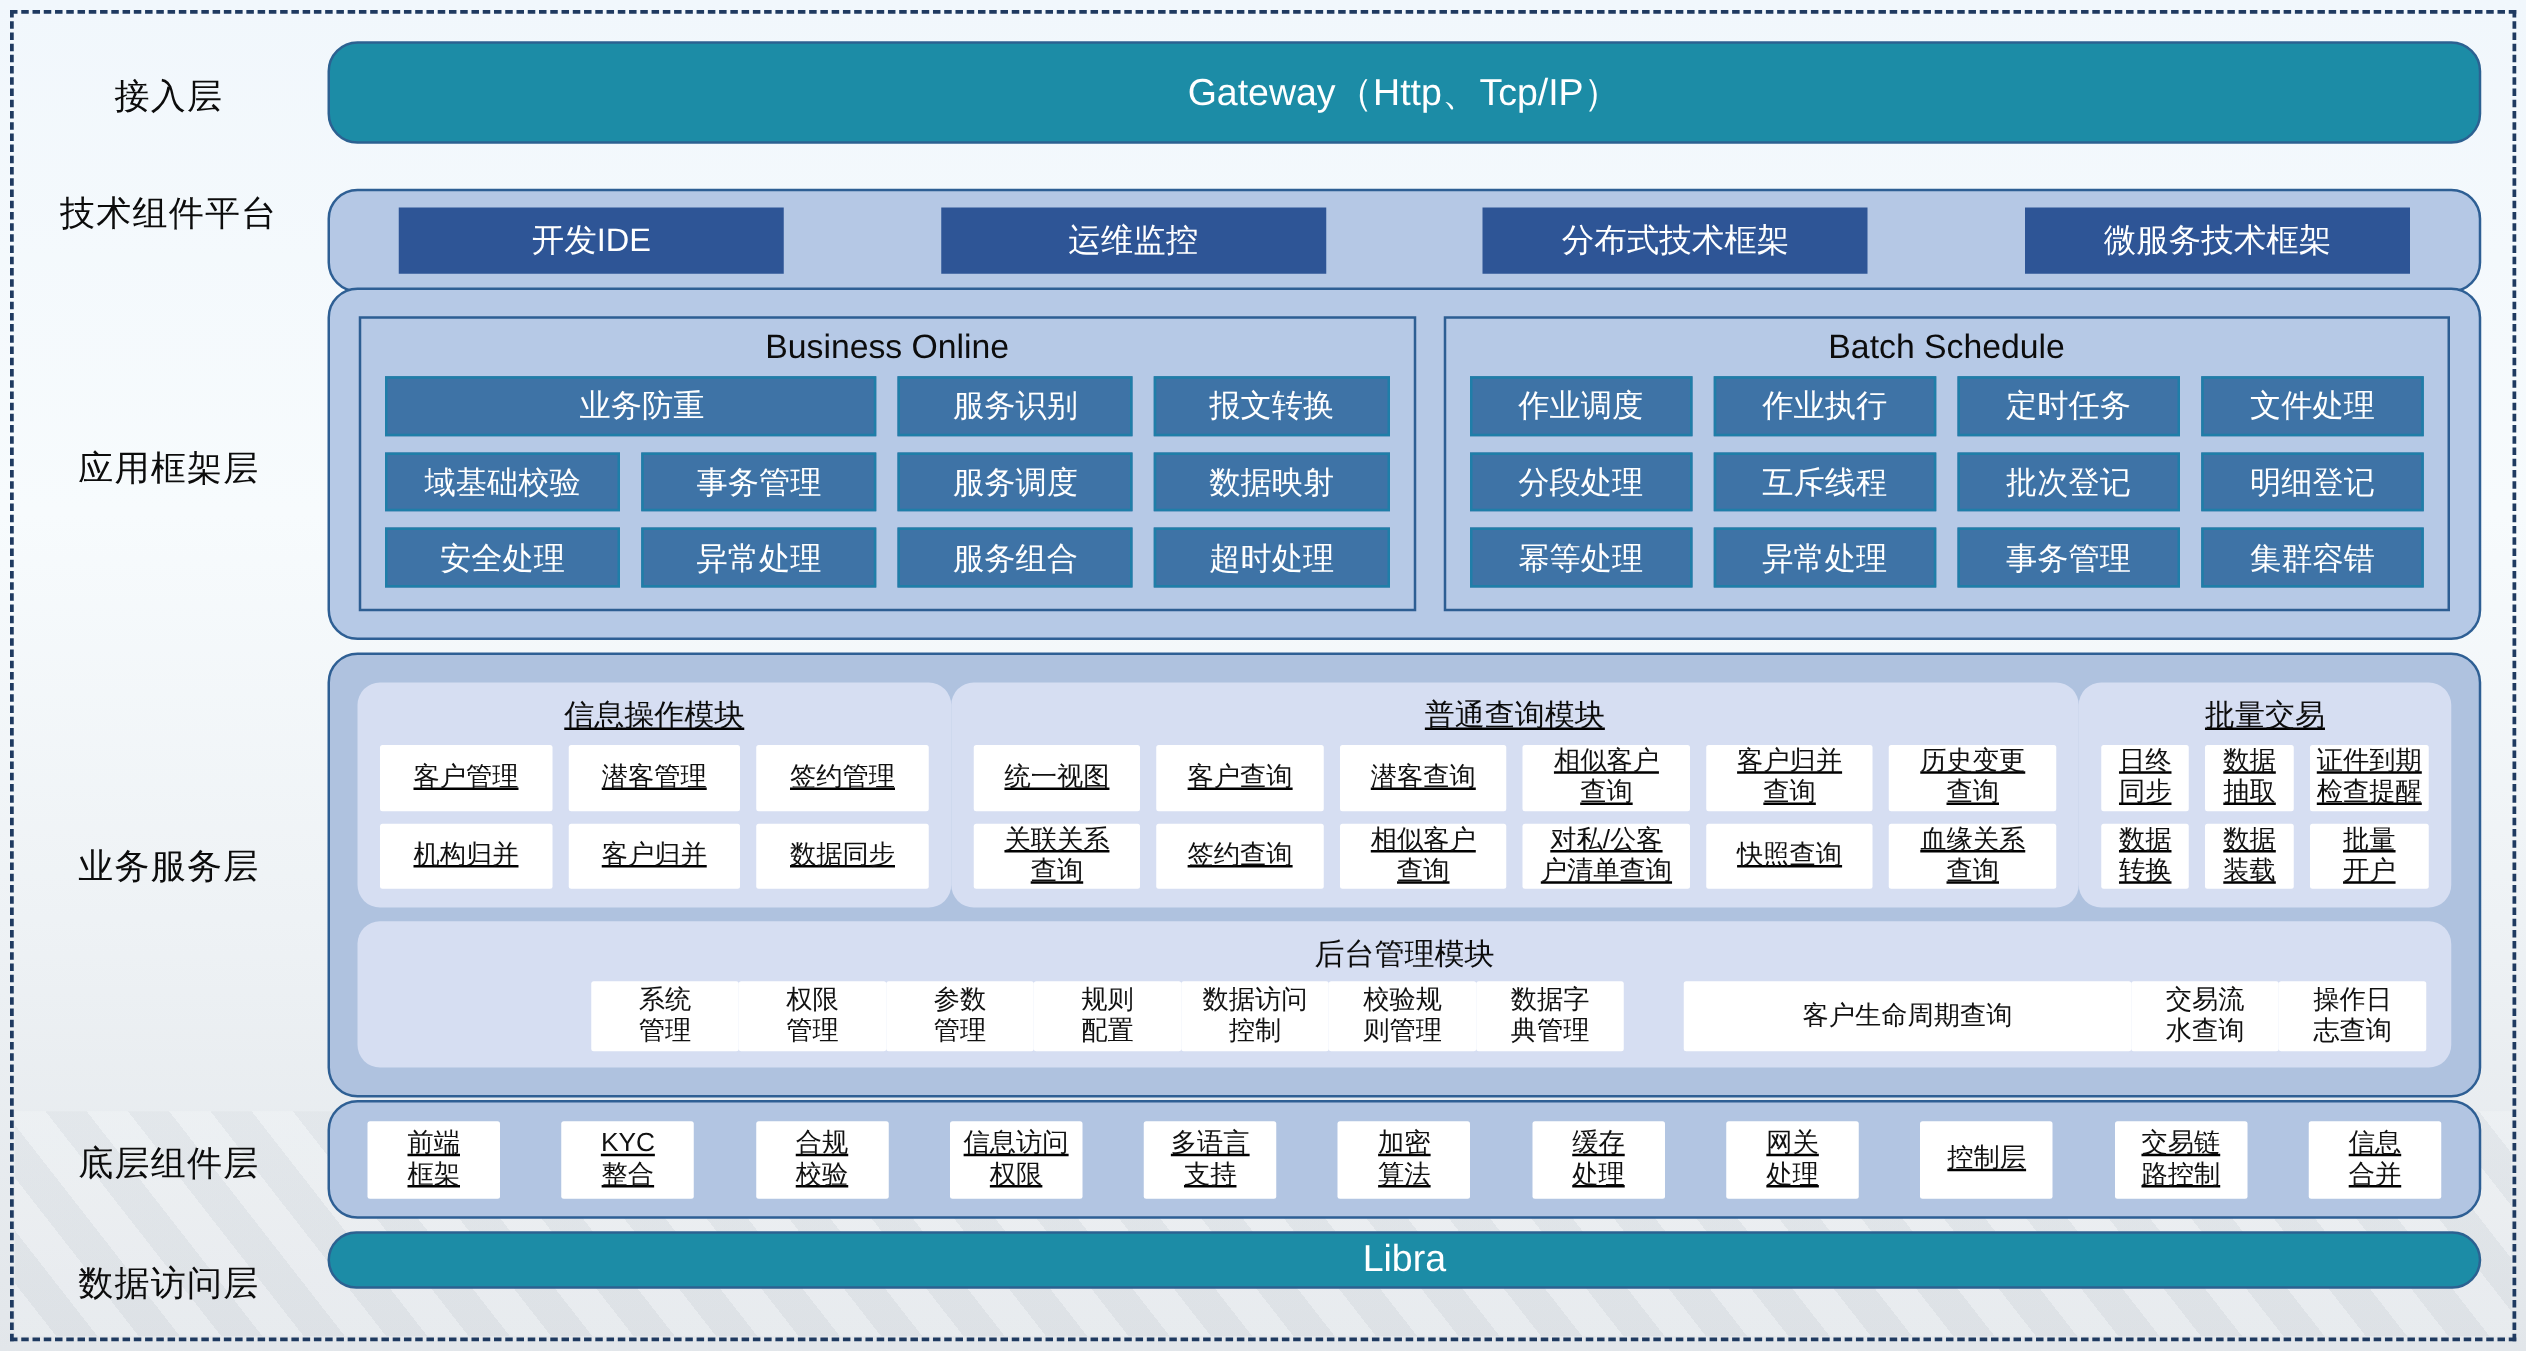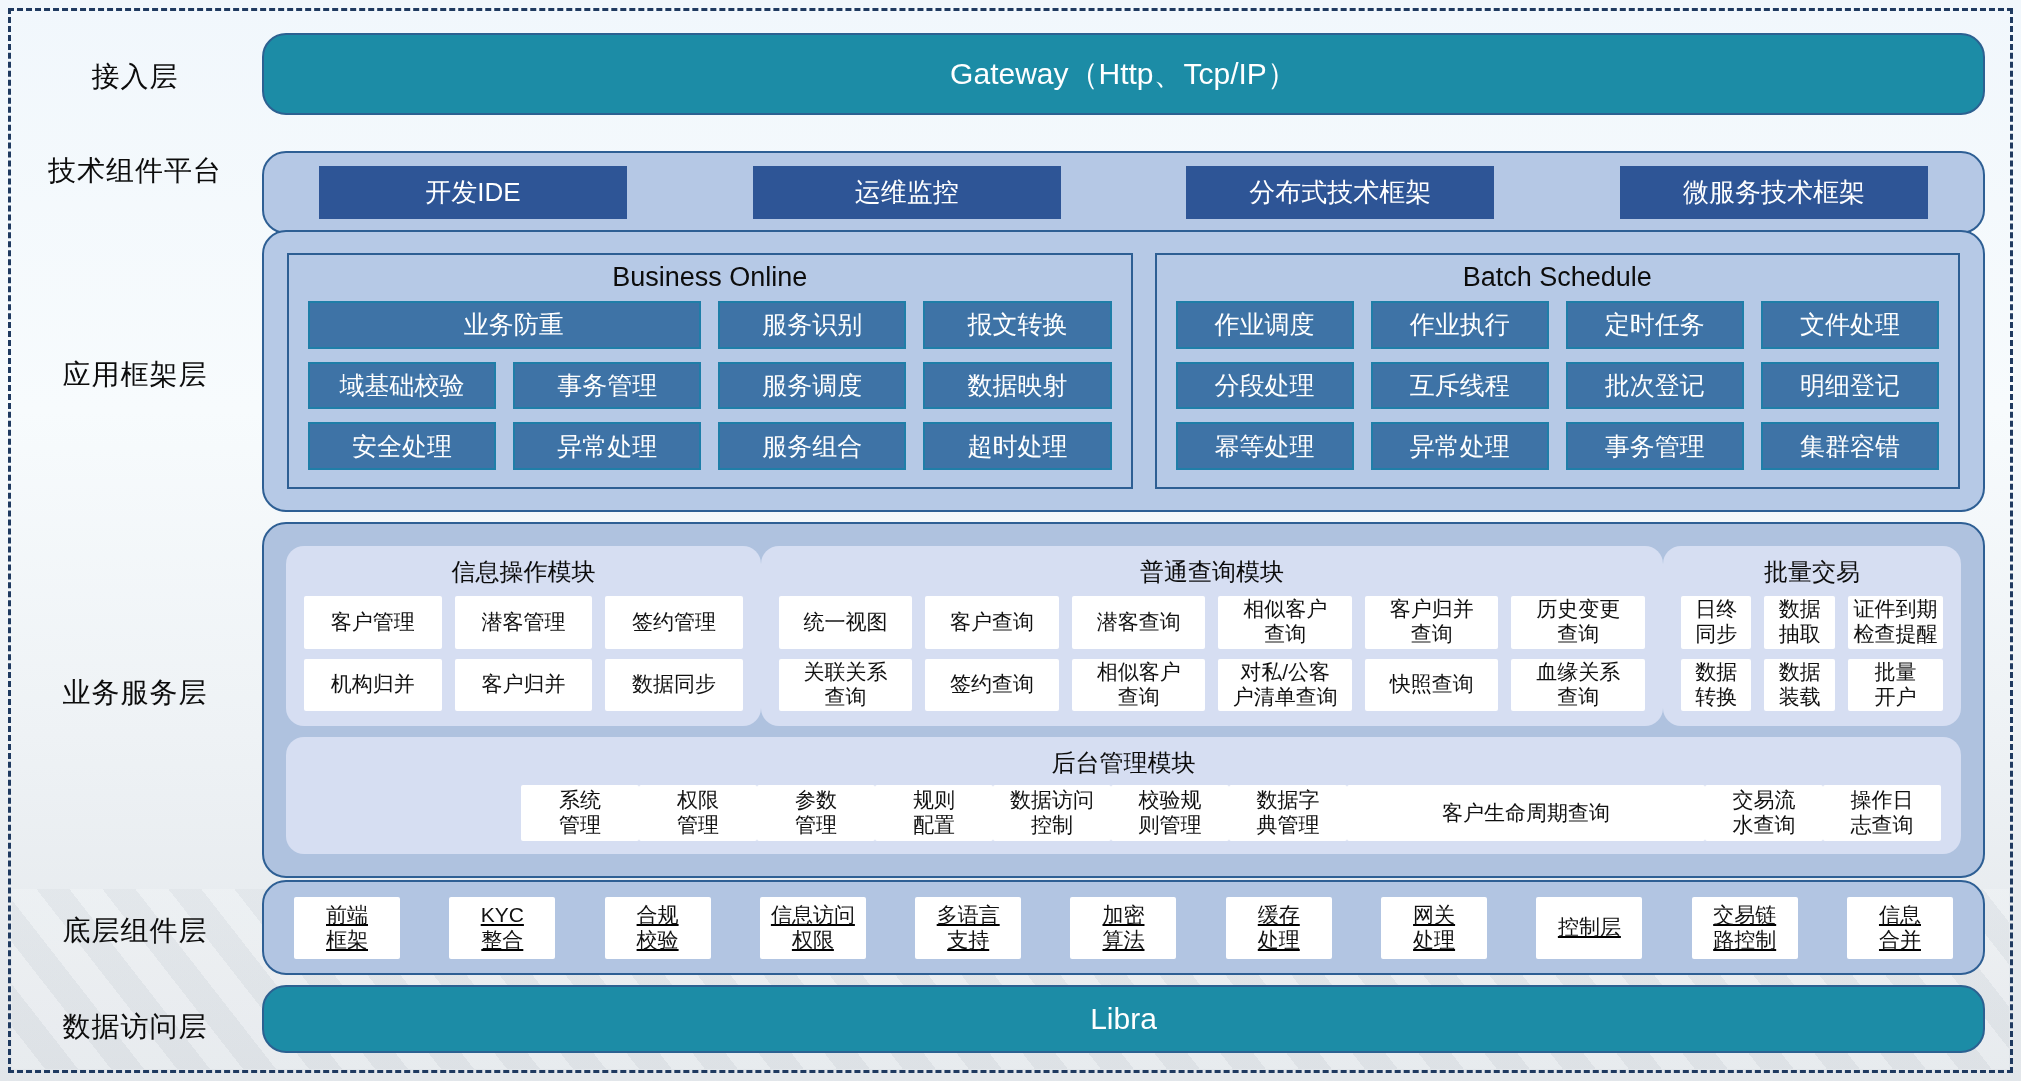--- a/index.html
+++ b/index.html
@@ -11,56 +11,56 @@
     opacity:.30;}
   .frame{position:absolute;left:8px;top:8px;right:8px;bottom:8px;
     border:3px dashed #1f3a60;z-index:3;pointer-events:none;}
   .label{position:absolute;left:16px;width:238px;text-align:center;z-index:2;
     font-size:28px;color:#0c0c0c;letter-spacing:1px;}
   
   .bar,.container{position:absolute;left:262px;width:1723px;box-sizing:border-box;z-index:1;border-radius:24px;}
   .teal{background:#1c8ca6;border:2px solid #2c6191;display:flex;align-items:center;justify-content:center;
     color:#ffffff;font-size:30px;}
   #gateway{top:33px;height:82px;}
-  #dataaccess{top:985px;height:68px;}
+  #dataaccess{top:985px;height:46px;}
   .techbar{top:127px;height:83px;background:#b5c8e5;border:2px solid #2e5f94;margin-top:24px;}
   .tech-items{display:flex;justify-content:space-between;align-items:center;height:100%;padding:0 55px;}
   .navy-btn{width:308px;height:53px;background:#2e5596;color:#ffffff;display:flex;align-items:center;
     justify-content:center;font-size:26px;}
   
   .appfw{top:230px;height:282px;background:#b6c9e6;border:2px solid #2e5f94;
     display:flex;gap:22px;padding:21px 23px;}
   .fw-panel{border:2px solid #2d5e93;background:#b6c9e6;display:flex;flex-direction:column;box-sizing:border-box;}
   .fw-panel.bo{flex:840;}
   .fw-panel.bs{flex:800;}
   .fw-title{text-align:center;font-size:27px;color:#0c0c0c;padding:7px 0 6px;}
   .grid4{display:grid;grid-template-columns:repeat(4,1fr);gap:13px 17px;padding:2px 19px 17px;flex:1;}
   .steel-btn{background:#3e73a6;border:2px solid #1f7ea8;color:#ffffff;display:flex;align-items:center;
     justify-content:center;font-size:25px;box-sizing:border-box;}
   .wide2{grid-column:1 / span 2;padding-left:18px;}
   .contents{display:contents;}
   
   .service{top:522px;height:356px;background:#afc2df;border:2px solid #2e5f94;
     display:flex;flex-direction:column;padding:22px;gap:11px;}
-  .svc-top{display:flex;gap:0;flex:203;}
+  .svc-top{display:flex;gap:0;flex:203;text-decoration:underline;}
   .round-panel{background:#d6def2;border-radius:18px;display:flex;flex-direction:column;box-sizing:border-box;}
   .round-panel.info{flex:470;}
   .round-panel.query{flex:893;}
   .round-panel.btrade{flex:295;}
   .rp-title{text-align:center;font-size:24px;color:#0c0c0c;padding:10px 0 6px;}
   .cellgrid{display:grid;gap:10px 13px;padding:2px 18px 15px;flex:1;}
   .g3{grid-template-columns:repeat(3,1fr);}
   .g6{grid-template-columns:repeat(6,1fr);}
   .gbt{grid-template-columns:1fr 1fr 1.35fr;}
   .wcell{background:#ffffff;border-radius:2px;color:#111111;display:flex;align-items:center;
     justify-content:center;text-align:center;font-size:21px;line-height:1.18;white-space:pre-line;}
   .round-panel.admin{flex:108;}
   .admin-row{display:flex;justify-content:flex-end;align-items:center;flex:1;padding:0 20px 13px;}
   .admin-row .wcell{width:118px;height:56px;}
-  .admin-row .wcell.wide{width:358px;}
+  .admin-row .wcell.wide{width:358px;margin-left:48px;}
   
   .basebar{top:880px;height:95px;background:#b2c5e2;border:2px solid #2e5f94;text-decoration:underline;}
   .base-items{display:flex;justify-content:space-between;align-items:center;height:100%;padding:0 30px;}
   .base-items .wcell{width:106px;height:62px;}
 </style>
 </head>
 <body>
 
 <div class="canvas">
   <div class="bgtex"></div>

